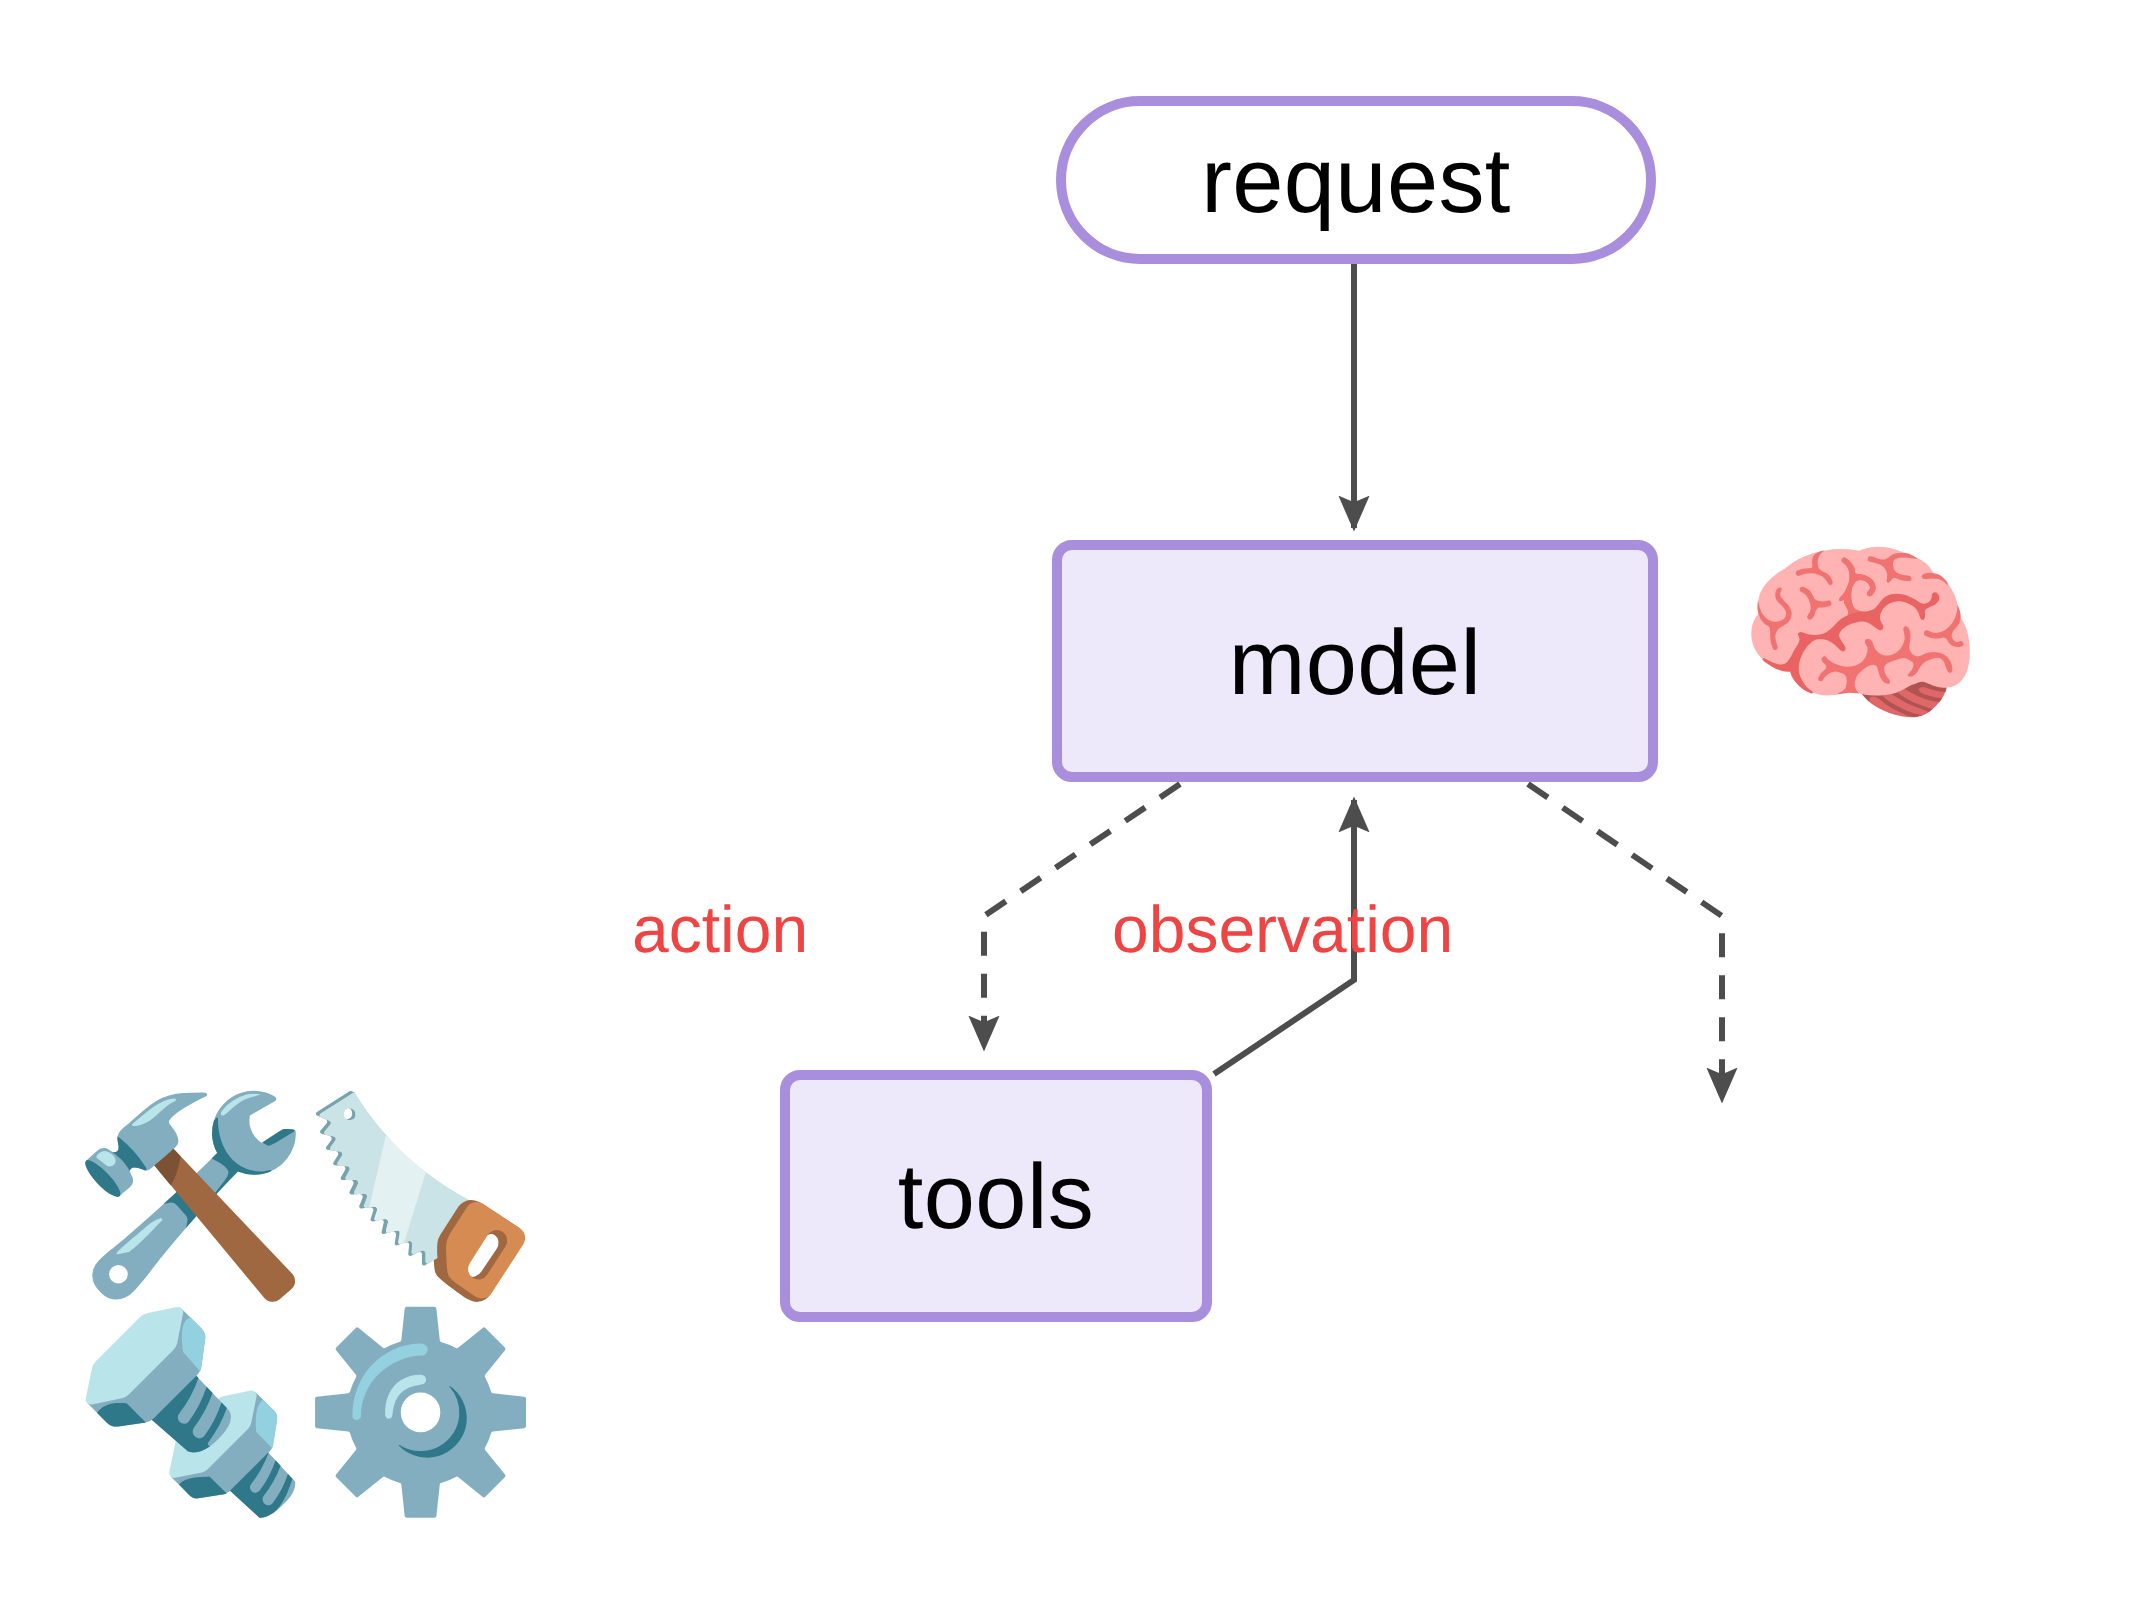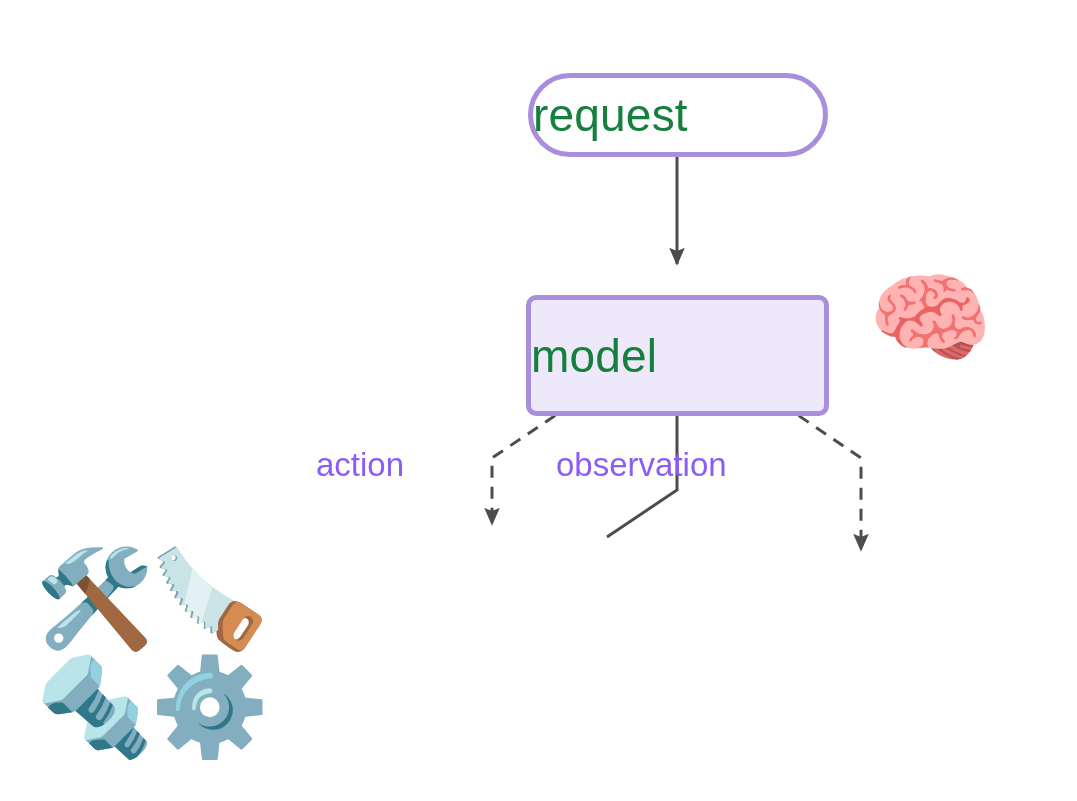--- a/index.html
+++ b/index.html
@@ -29,24 +29,24 @@
     width: 1077px;
     height: 801px;
     pointer-events: none;
   }
 
   .node {
     position: absolute;
     box-sizing: border-box;
     display: flex;
     align-items: center;
+    justify-content: center;
     border: 5px solid #a98edd;
-    color: #15803d;
+    color: #000000;
     letter-spacing: 0.2px;
-    margin-top: 25px;
   }
 
   .node-terminal {
     background: #ffffff;
     border-radius: 999px;
   }
 
   .node-process {
     background: #ede9fa;
     border-radius: 10px;
@@ -80,21 +80,21 @@
   }
   #node-result {
     left: 712px;
     top: 560px;
     width: 301px;
     height: 84px;
   }
 
   .edge-label {
     position: absolute;
-    color: #8b5cf6;
+    color: #ef4444;
     font-size: 33px;
     line-height: 1;
     white-space: nowrap;
   }
   #label-action {
     left: 316px;
     top: 448px;
   }
   #label-observation {
     left: 556px;
@@ -160,20 +160,23 @@
   </svg>
 
   <div class="node node-terminal" id="node-request">
     <span class="node-label">request</span>
   </div>
 
   <div class="node node-process" id="node-model">
     <span class="node-label">model</span>
   </div>
 
+  <div class="node node-process" id="node-tools">
+    <span class="node-label">tools</span>
+  </div>
 
 
   <div class="edge-label" id="label-action">action</div>
 
   <div class="edge-label" id="label-observation">observation</div>
 
   <div class="emoji" id="emoji-brain">🧠</div>
 
   <div id="emoji-tools-cluster">
     <div class="emoji-cell">🛠️</div>

